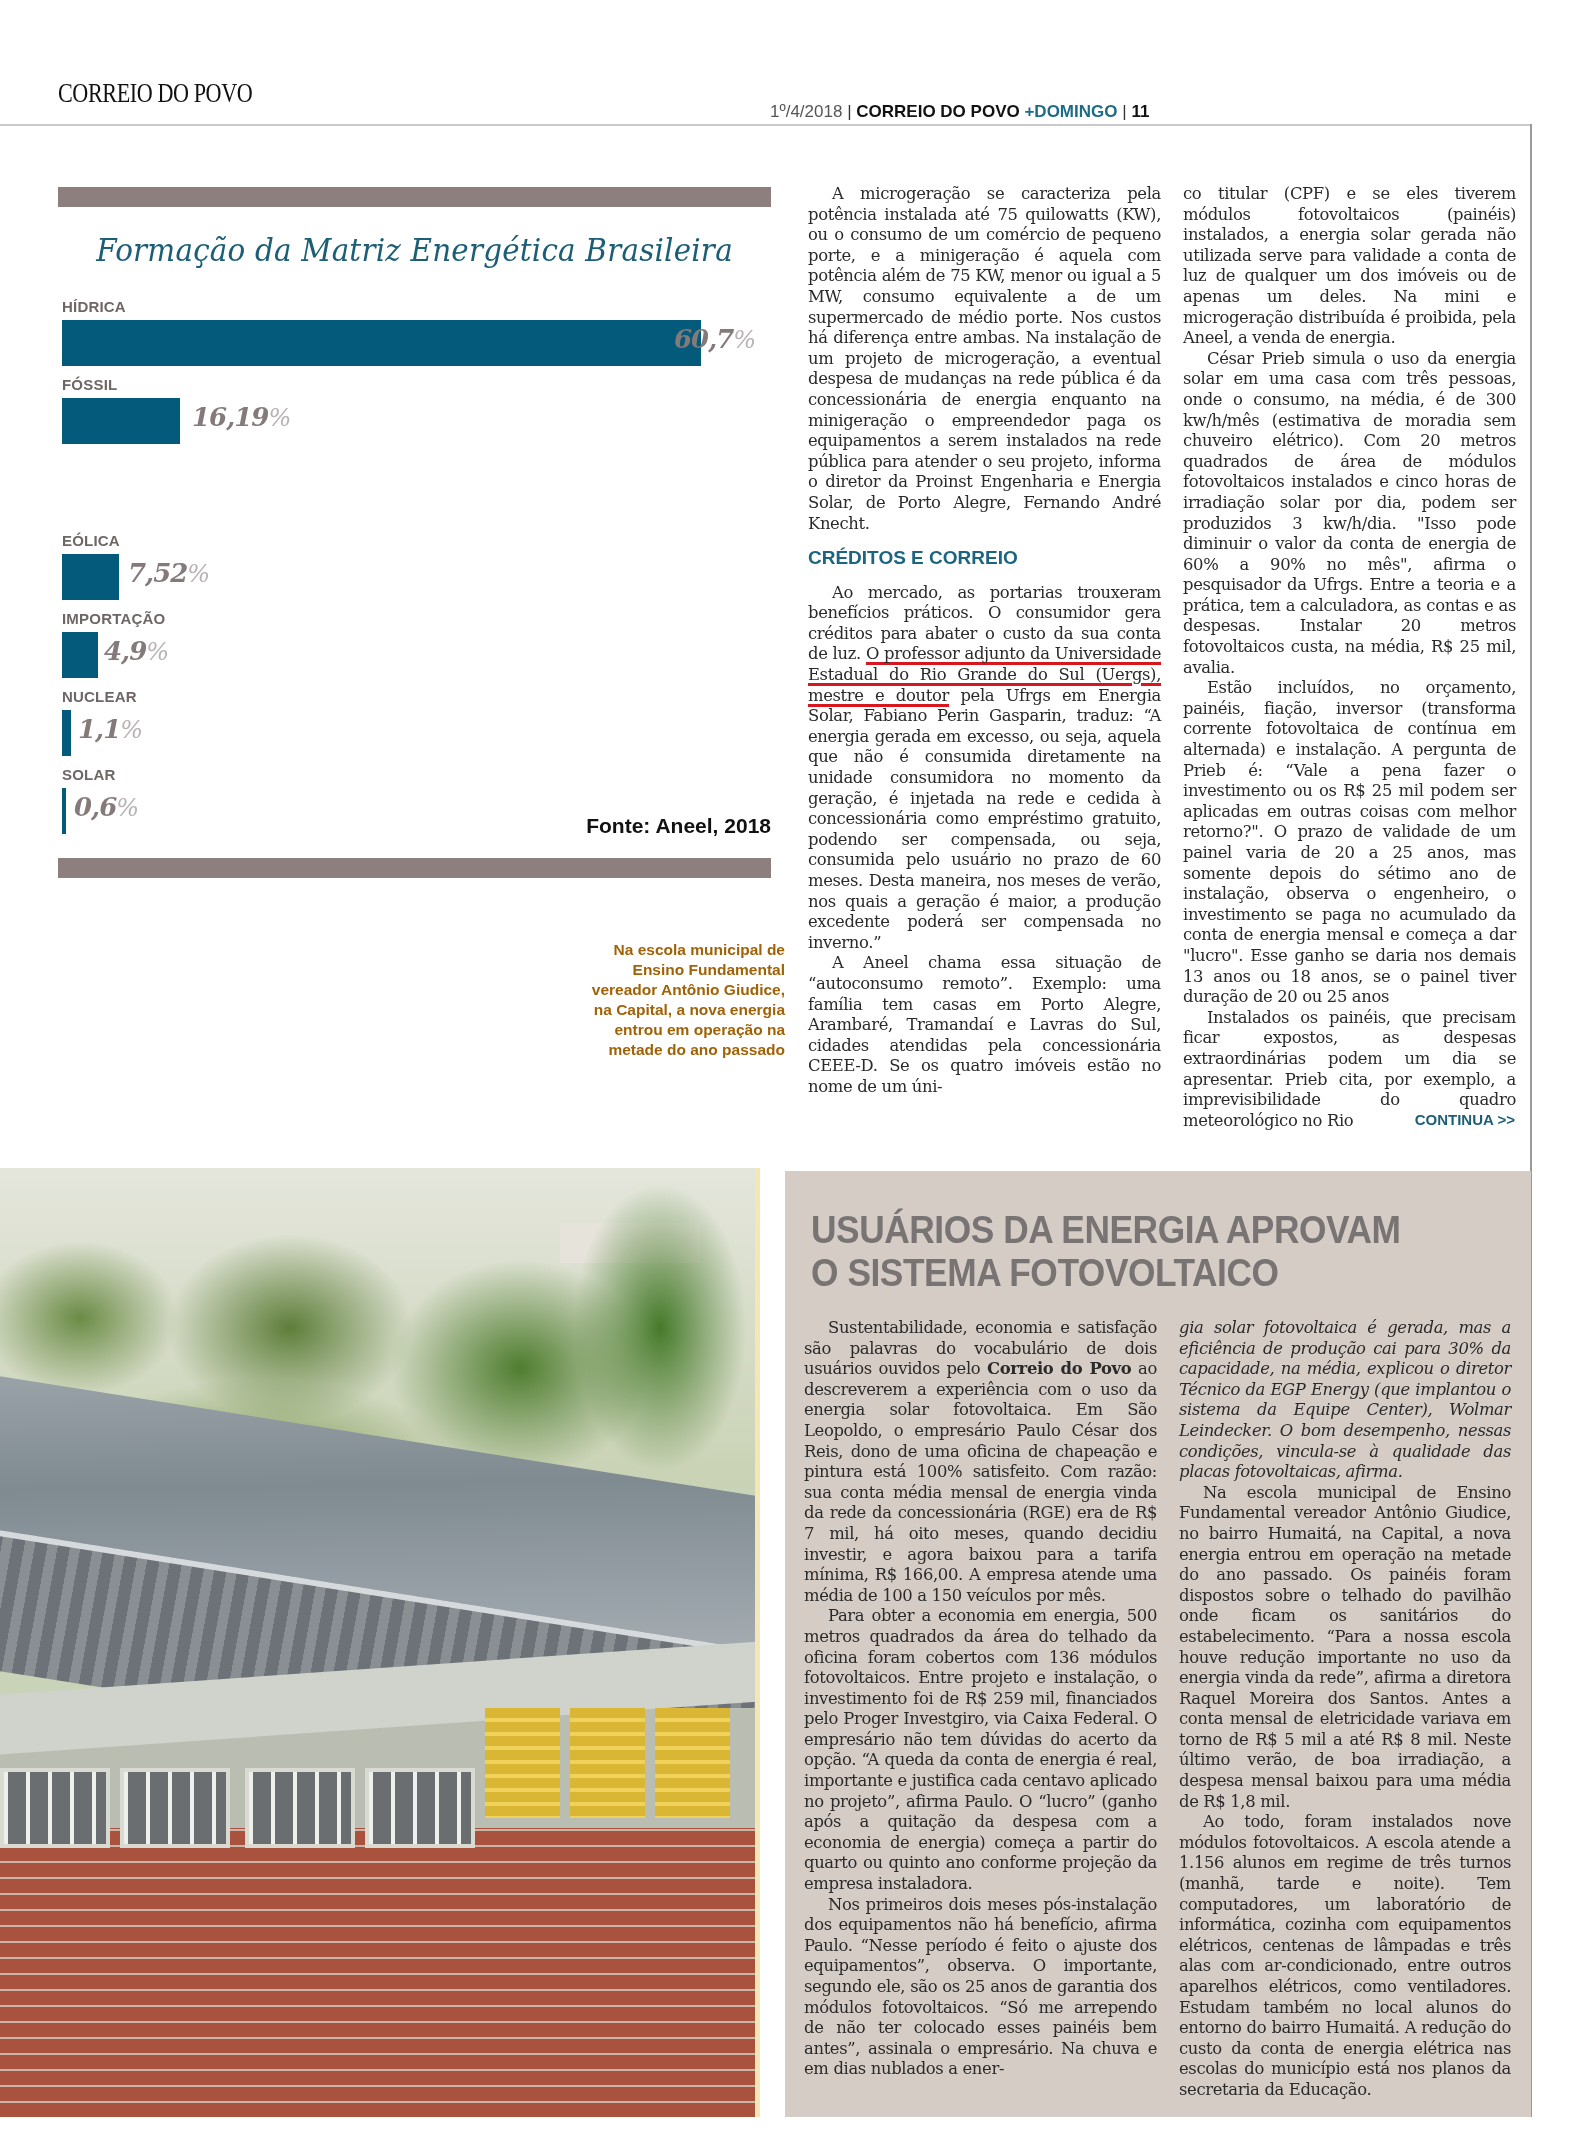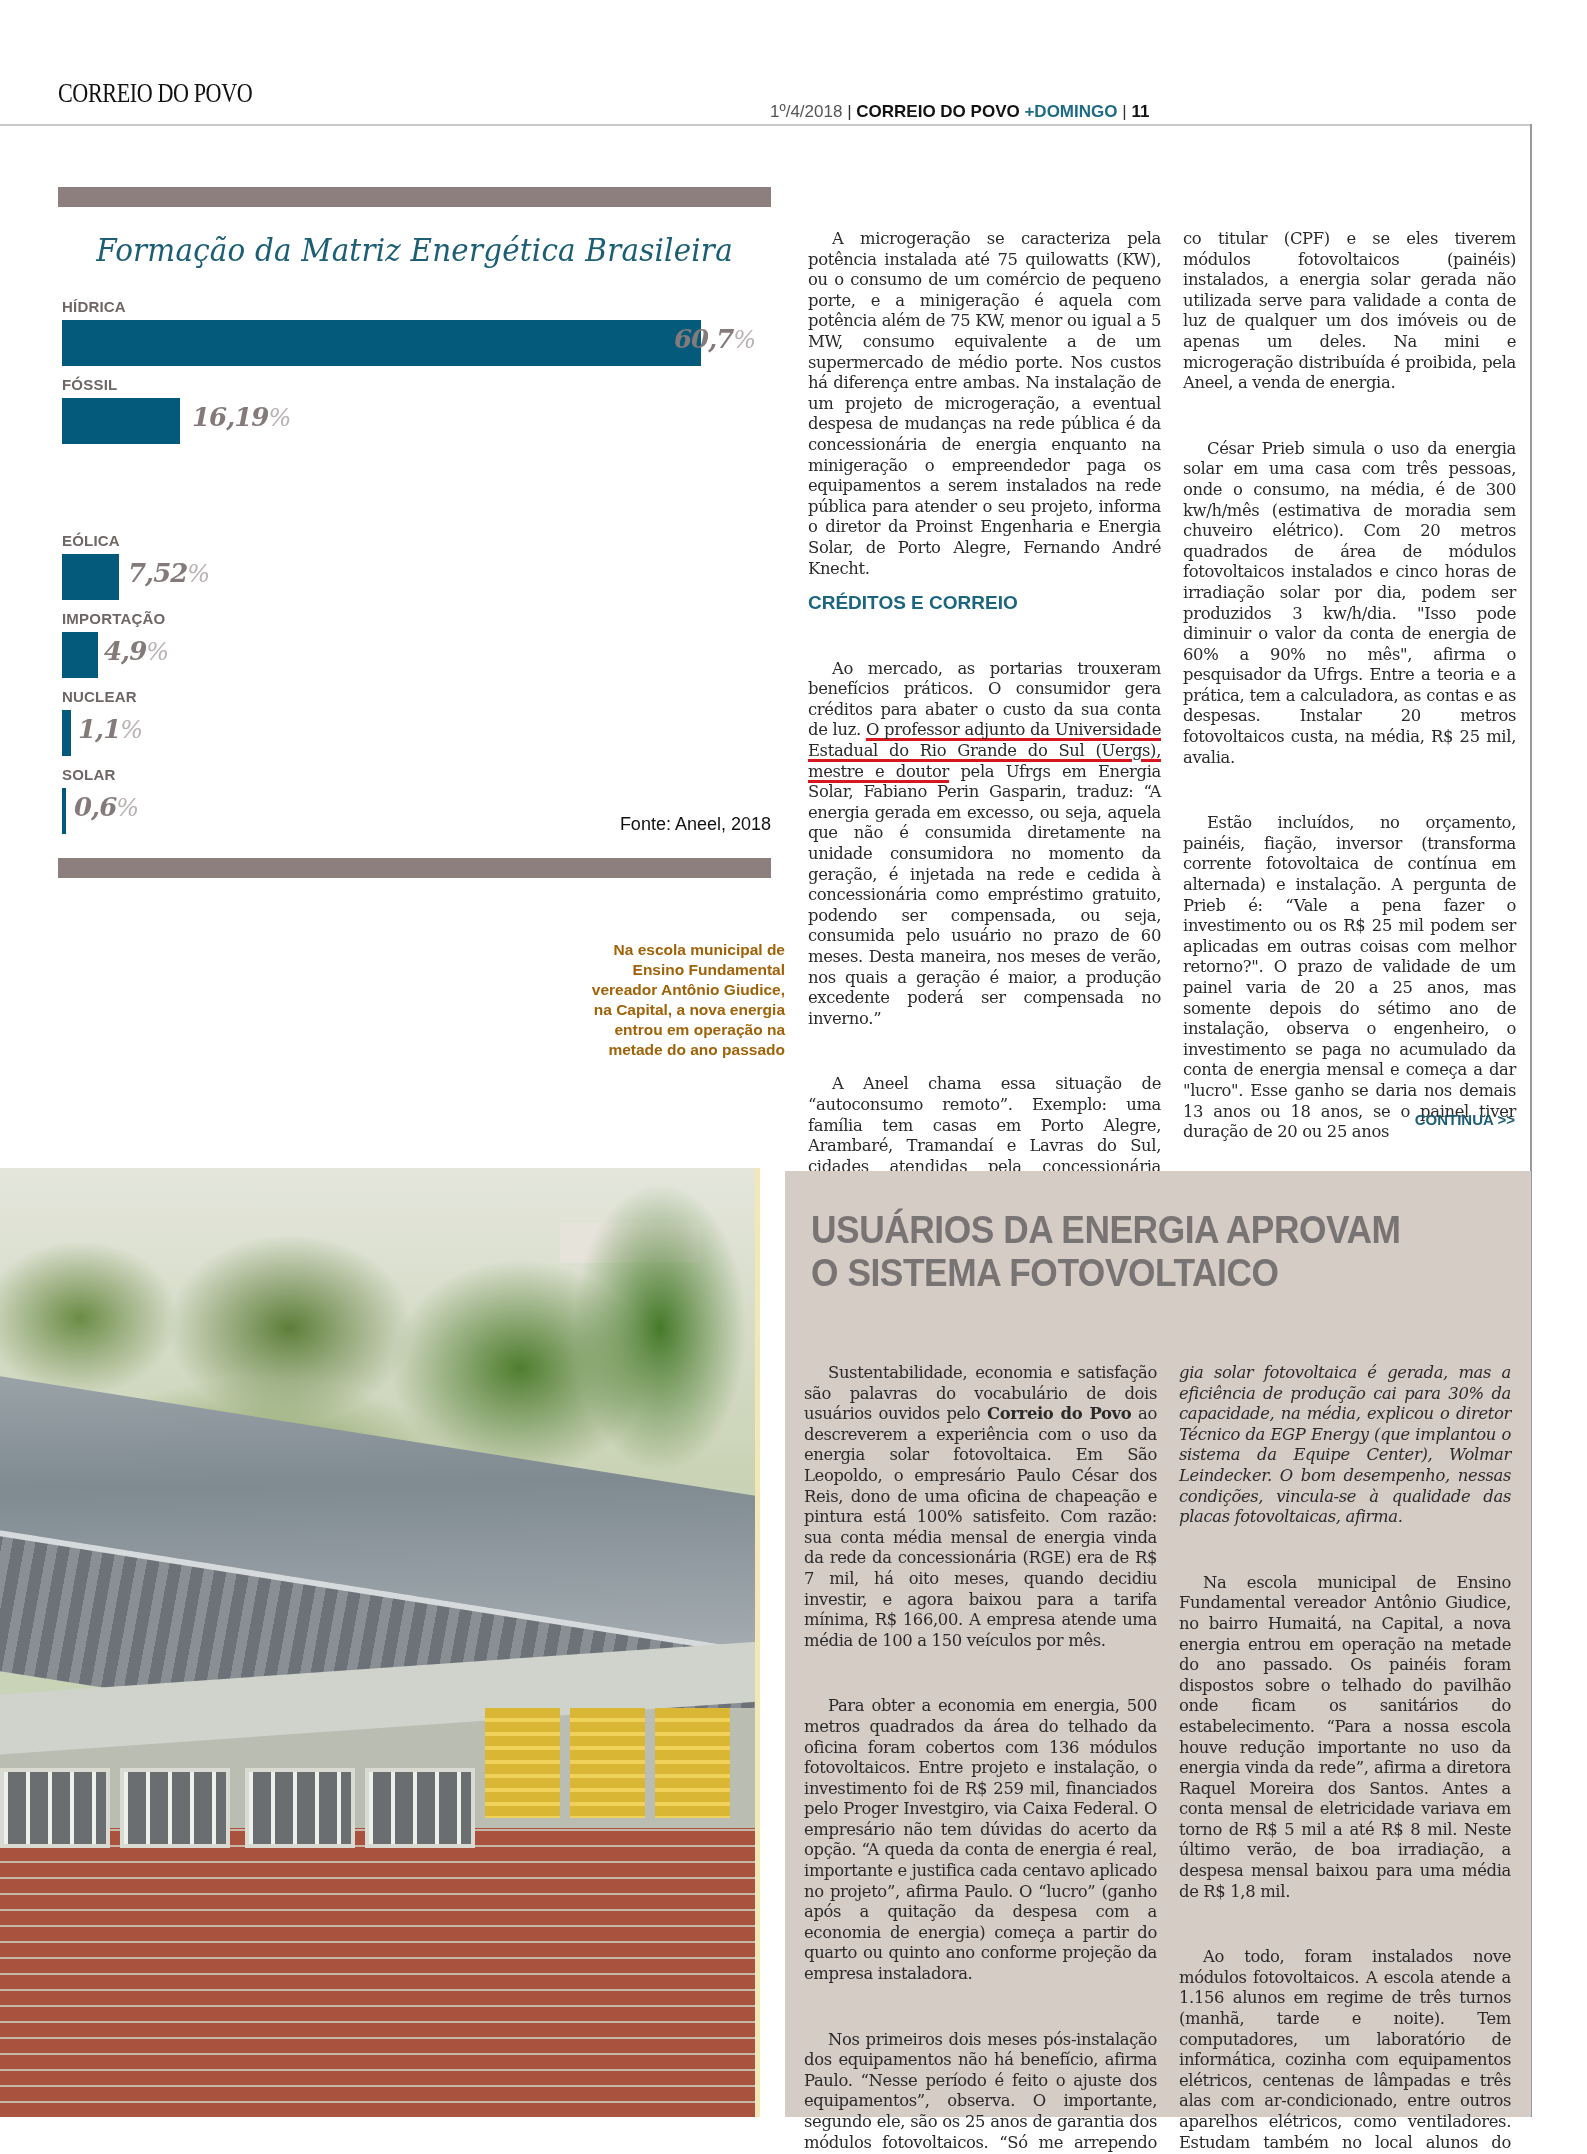--- a/index.html
+++ b/index.html
@@ -19,27 +19,27 @@
   .chart { position: absolute; left: 58px; top: 187px; width: 713px; height: 691px; }
   .chart .band { position: absolute; left: 0; width: 713px; height: 20px; background: #8e7f7f; }
   .chart .band.top { top: 0; }
   .chart .band.bottom { top: 671px; }
   .chart .title { position: absolute; left: 0; top: 44px; width: 713px; text-align: center; font-family: "DejaVu Serif", serif; font-style: italic; font-size: 32px; color: #1b5e76; letter-spacing: 0.2px; transform: scaleX(0.92); }
   .row { position: absolute; left: 4px; width: 700px; height: 78px; }
   .row .lbl { position: absolute; left: 0; top: 0; font-family: "Liberation Sans", sans-serif; font-weight: bold; font-size: 15px; color: #6f6666; letter-spacing: 0.2px; }
   .row .bar { position: absolute; left: 0; top: 22px; height: 46px; background: #035a7a; }
   .row .val { position: absolute; top: 26px; font-family: "DejaVu Serif", serif; font-style: italic; font-weight: bold; font-size: 26px; color: #857a7a; letter-spacing: -1px; }
   .row .val .pct { font-weight: normal; color: #b9b2b2; font-size: 24px; }
-  .source { position: absolute; right: 0; top: 627px; font-family: "Liberation Sans", sans-serif; font-weight: normal; font-size: 18px; color: #111; }
+  .source { position: absolute; right: 0; top: 627px; font-family: "Liberation Sans", sans-serif; font-weight: bold; font-size: 21px; color: #111; }
 
   .caption { position: absolute; left: 590px; top: 940px; width: 195px; text-align: right; font-family: "Liberation Sans", sans-serif; font-weight: bold; font-size: 15.5px; line-height: 20px; color: #a16207; }
 
   
   .col { position: absolute; font-family: "DejaVu Serif", serif; font-size: 16.4px; line-height: 20.6px; color: #2a2a2a; text-align: justify; hyphens: manual; letter-spacing: -0.35px; }
-  .col p { text-indent: 24px; margin-top: 45px; }
+  .col p { text-indent: 24px; }
   .col1 { left: 808px; top: 184px; width: 353px; }
   .col2 { left: 1183px; top: 184px; width: 333px; }
   .col2 p.first { text-indent: 0; }
   .subhead { font-family: "Liberation Sans", sans-serif; font-weight: bold; font-size: 19px; color: #1b6581; margin: 14px 0 14px 0; letter-spacing: 0; text-indent: 0; }
   .hl { text-decoration: underline; text-decoration-color: #d7161f; text-decoration-thickness: 3px; text-underline-offset: 3px; }
   .continua { position: absolute; left: 1380px; top: 1111px; width: 135px; text-align: right; font-family: "Liberation Sans", sans-serif; font-weight: bold; font-size: 15px; color: #1b5e76; }
 
   
   .photo { position: absolute; left: 0; top: 1168px; width: 760px; height: 949px; overflow: hidden; background: #c8d3b8; }
   .photo .sky { position: absolute; left: 0; top: 0; width: 100%; height: 320px; background: linear-gradient(180deg, #e4e6dc 0%, #c9d2b4 100%); }

